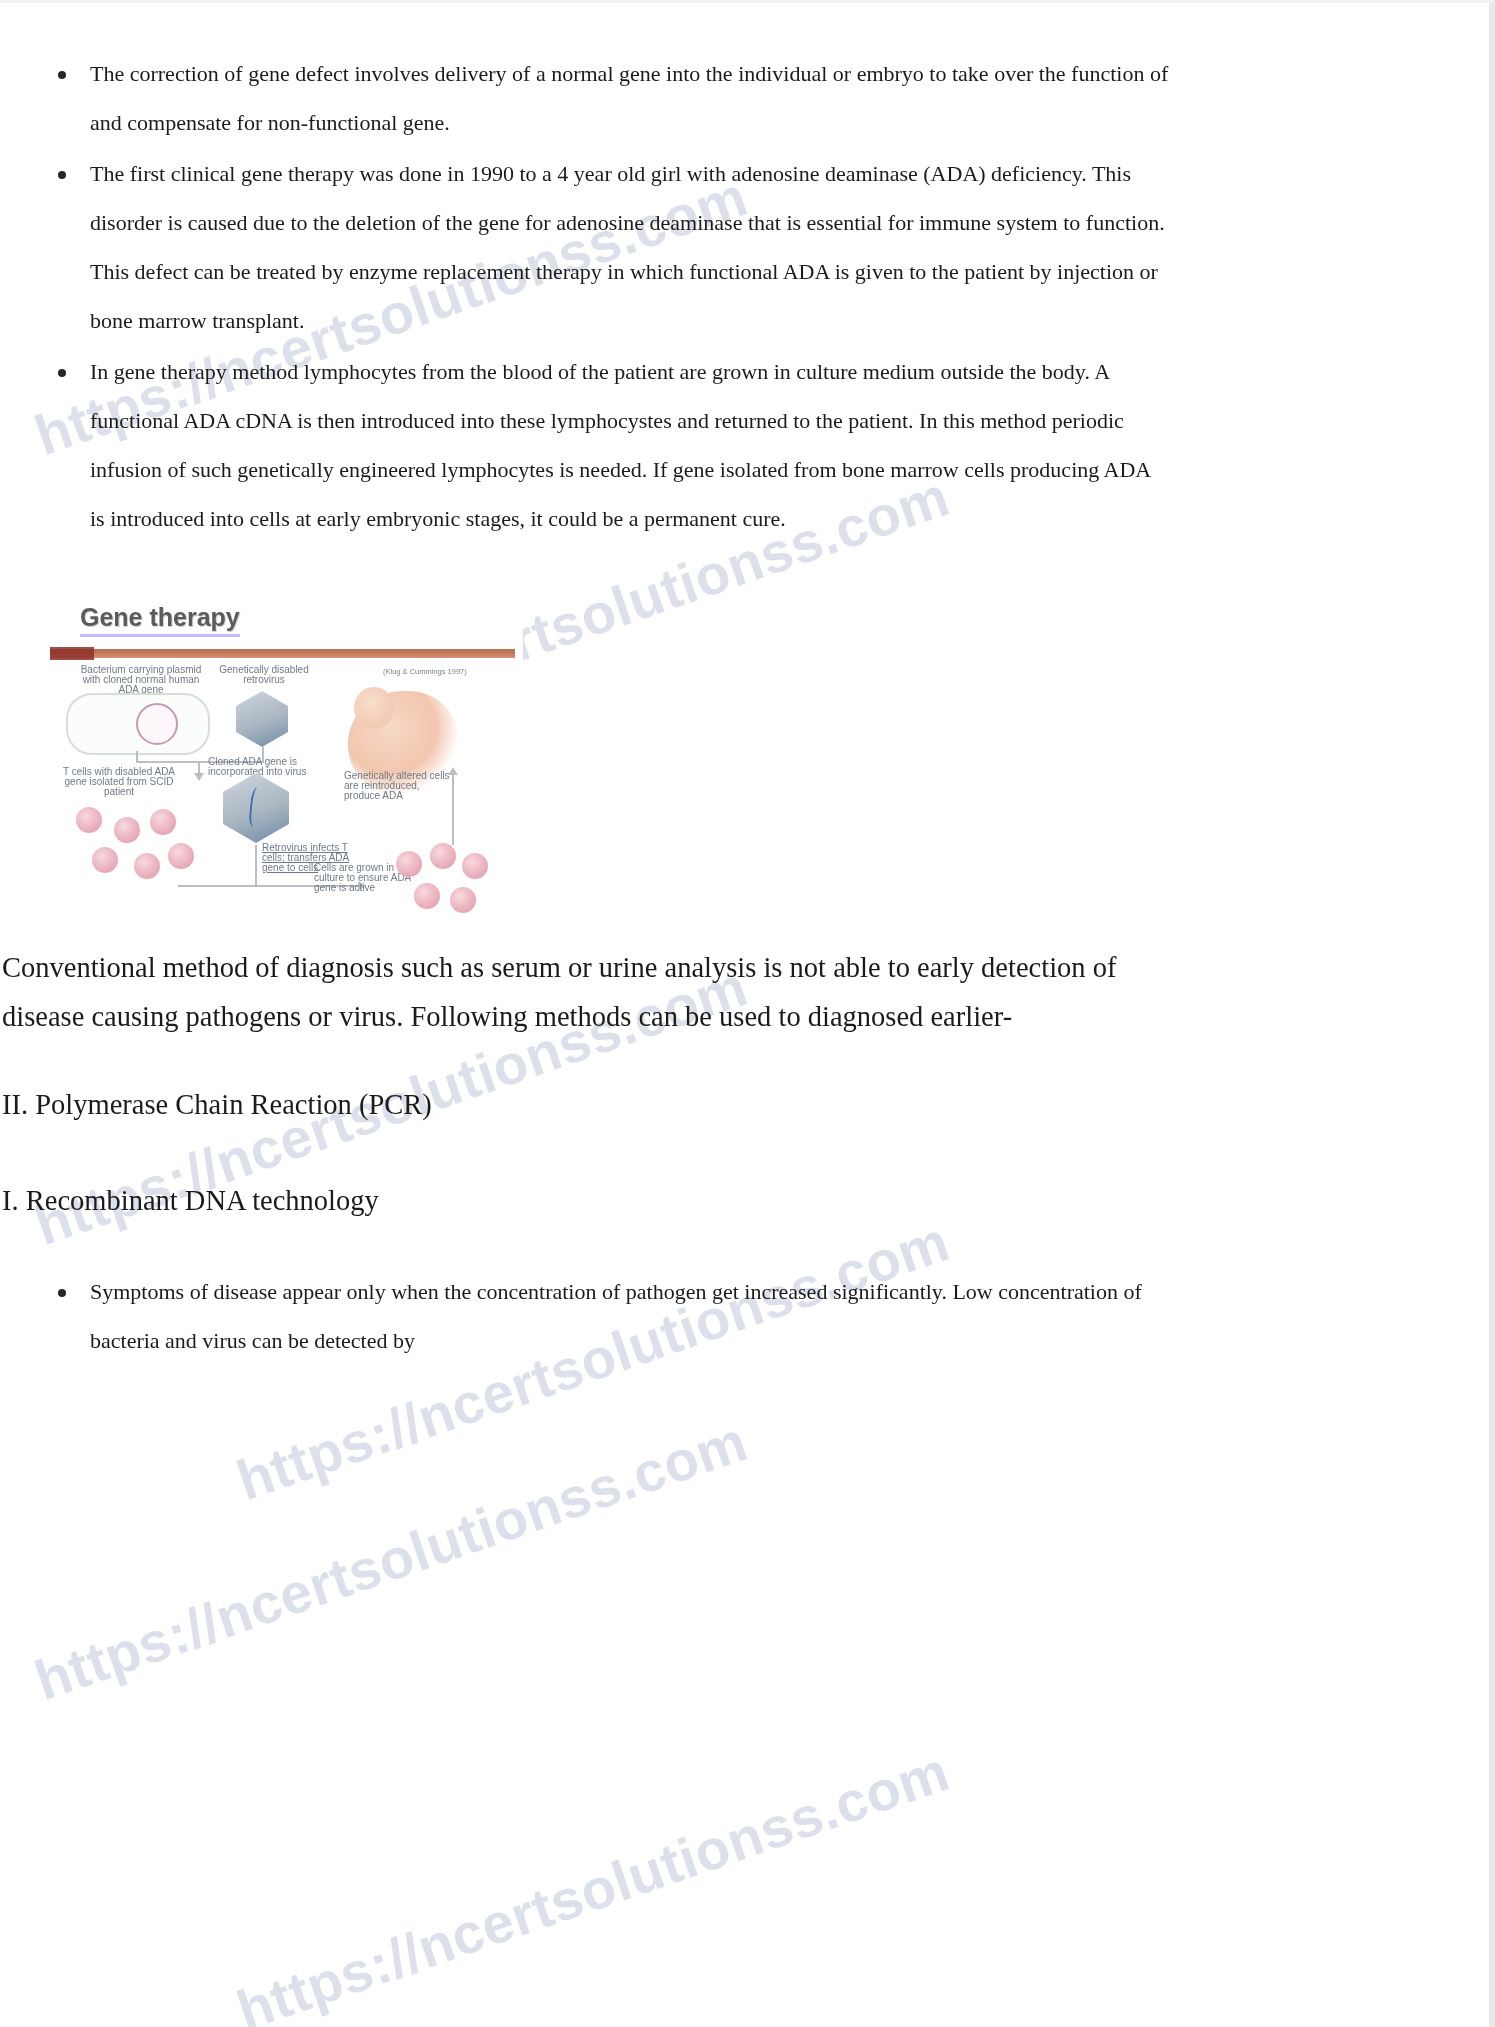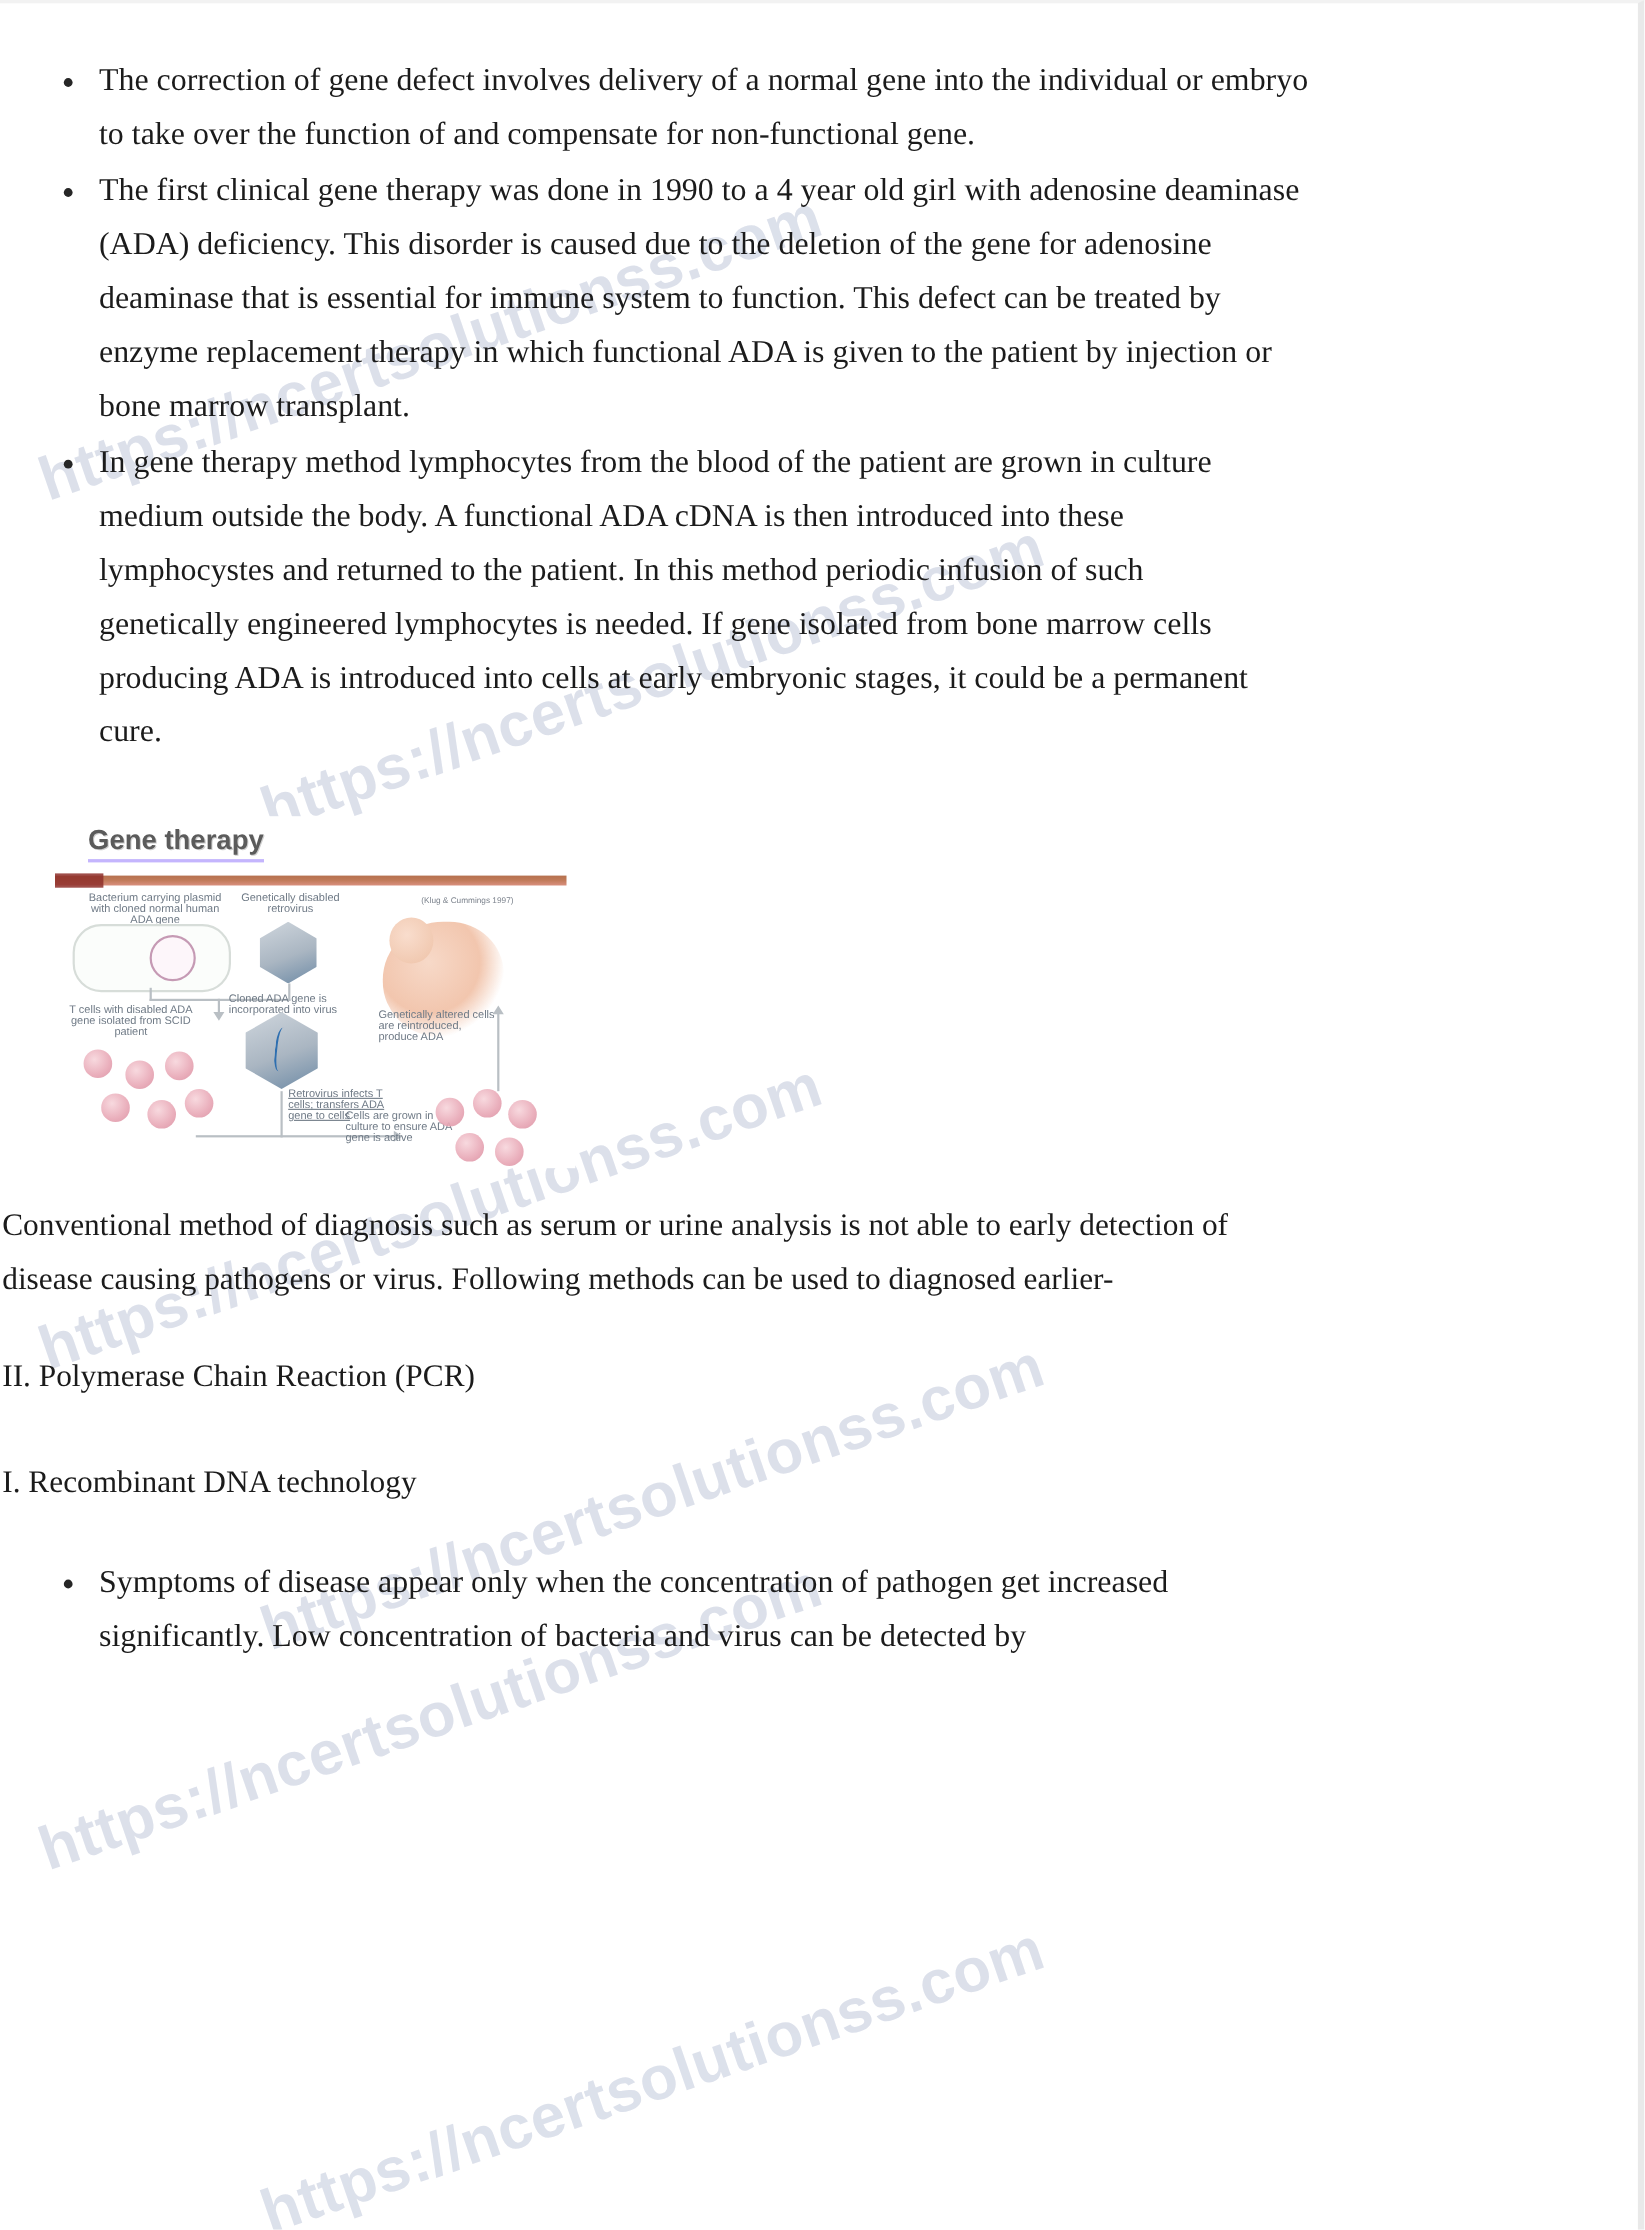--- a/index.html
+++ b/index.html
@@ -46,21 +46,21 @@
   
   ul.bullets {
     list-style: none;
     margin: 0;
     padding: 0;
   }
   ul.bullets > li {
     position: relative;
     padding-left: 88px;
     margin-bottom: 2px;
-    font-size: 29px;
+    font-size: 22px;
     line-height: 49px;
     color: #1b1b1b;
     text-align: left;
   }
   ul.bullets > li::before {
     content: "";
     position: absolute;
     left: 56px;
     top: 22px;
     width: 8px;

